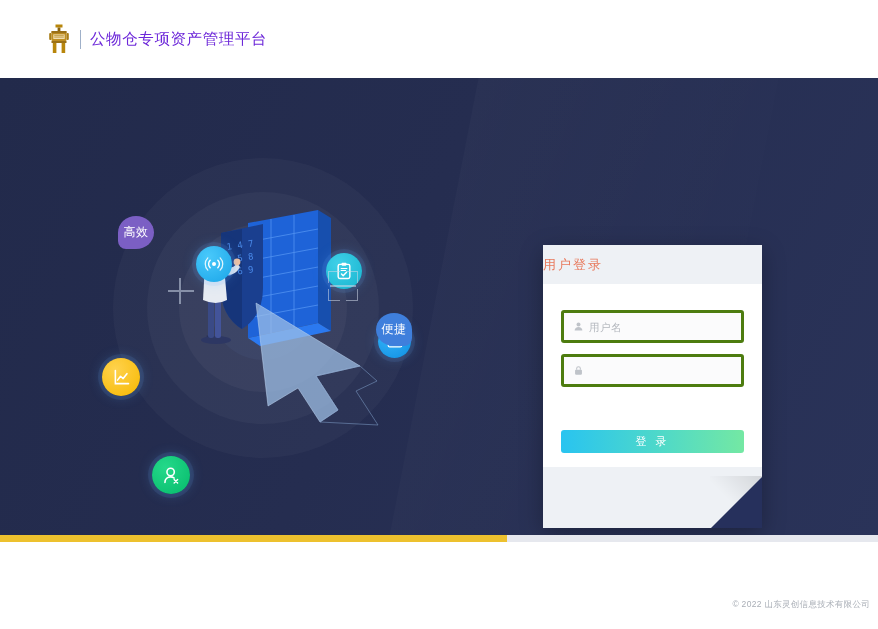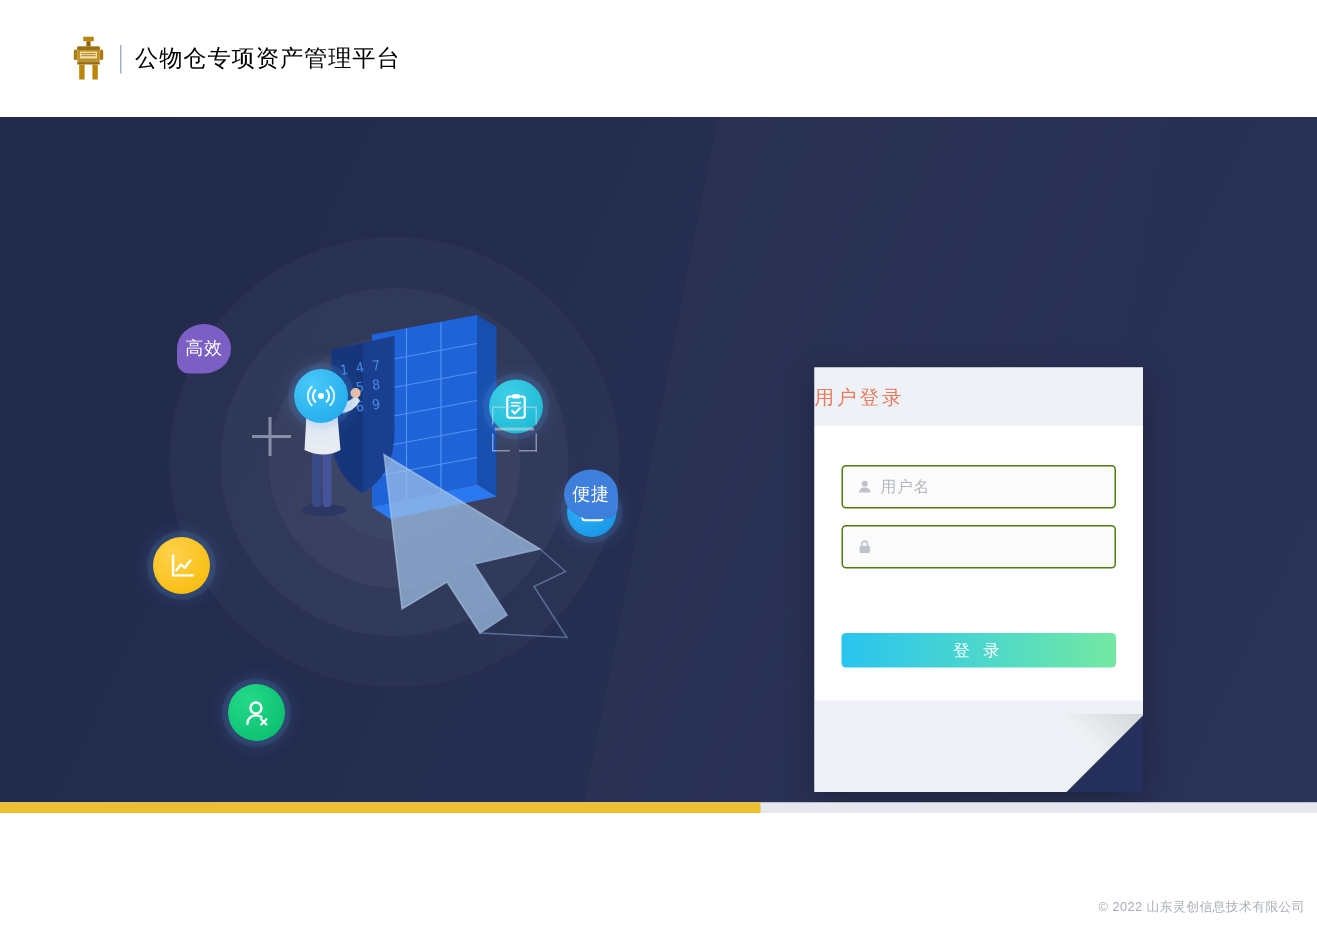--- a/index.html
+++ b/index.html
@@ -44,21 +44,21 @@
   }
   .brand-divider {
     width: 1px;
     height: 19px;
     background: #9fb0c9;
     margin-right: 9px;
   }
   .brand-title {
     font-size: 15.5px;
     letter-spacing: 0.6px;
-    color: #000000;
+    color: #6d28d9;
     white-space: nowrap;
   }
 
   
   .stage {
     position: absolute;
     left: 0; top: 78px;
     width: 878px;
     height: 457px;
     background: linear-gradient(115deg, #222a4b 0%, #252d50 45%, #2a3359 100%);
@@ -192,21 +192,21 @@
     background: #ffffff;
     padding: 26px 18px 0 18px;
     height: 183px;
     box-sizing: border-box;
   }
   .field {
     position: relative;
     height: 27px;
     margin-bottom: 11px;
     background: #fbfbfc;
-    border: 1px solid #4d7c0f;
+    border: 3px solid #4d7c0f;
     border-radius: 3px;
     display: flex;
     align-items: center;
   }
   .field .f-icon {
     width: 20px;
     display: flex;
     align-items: center;
     justify-content: center;
     flex: none;

